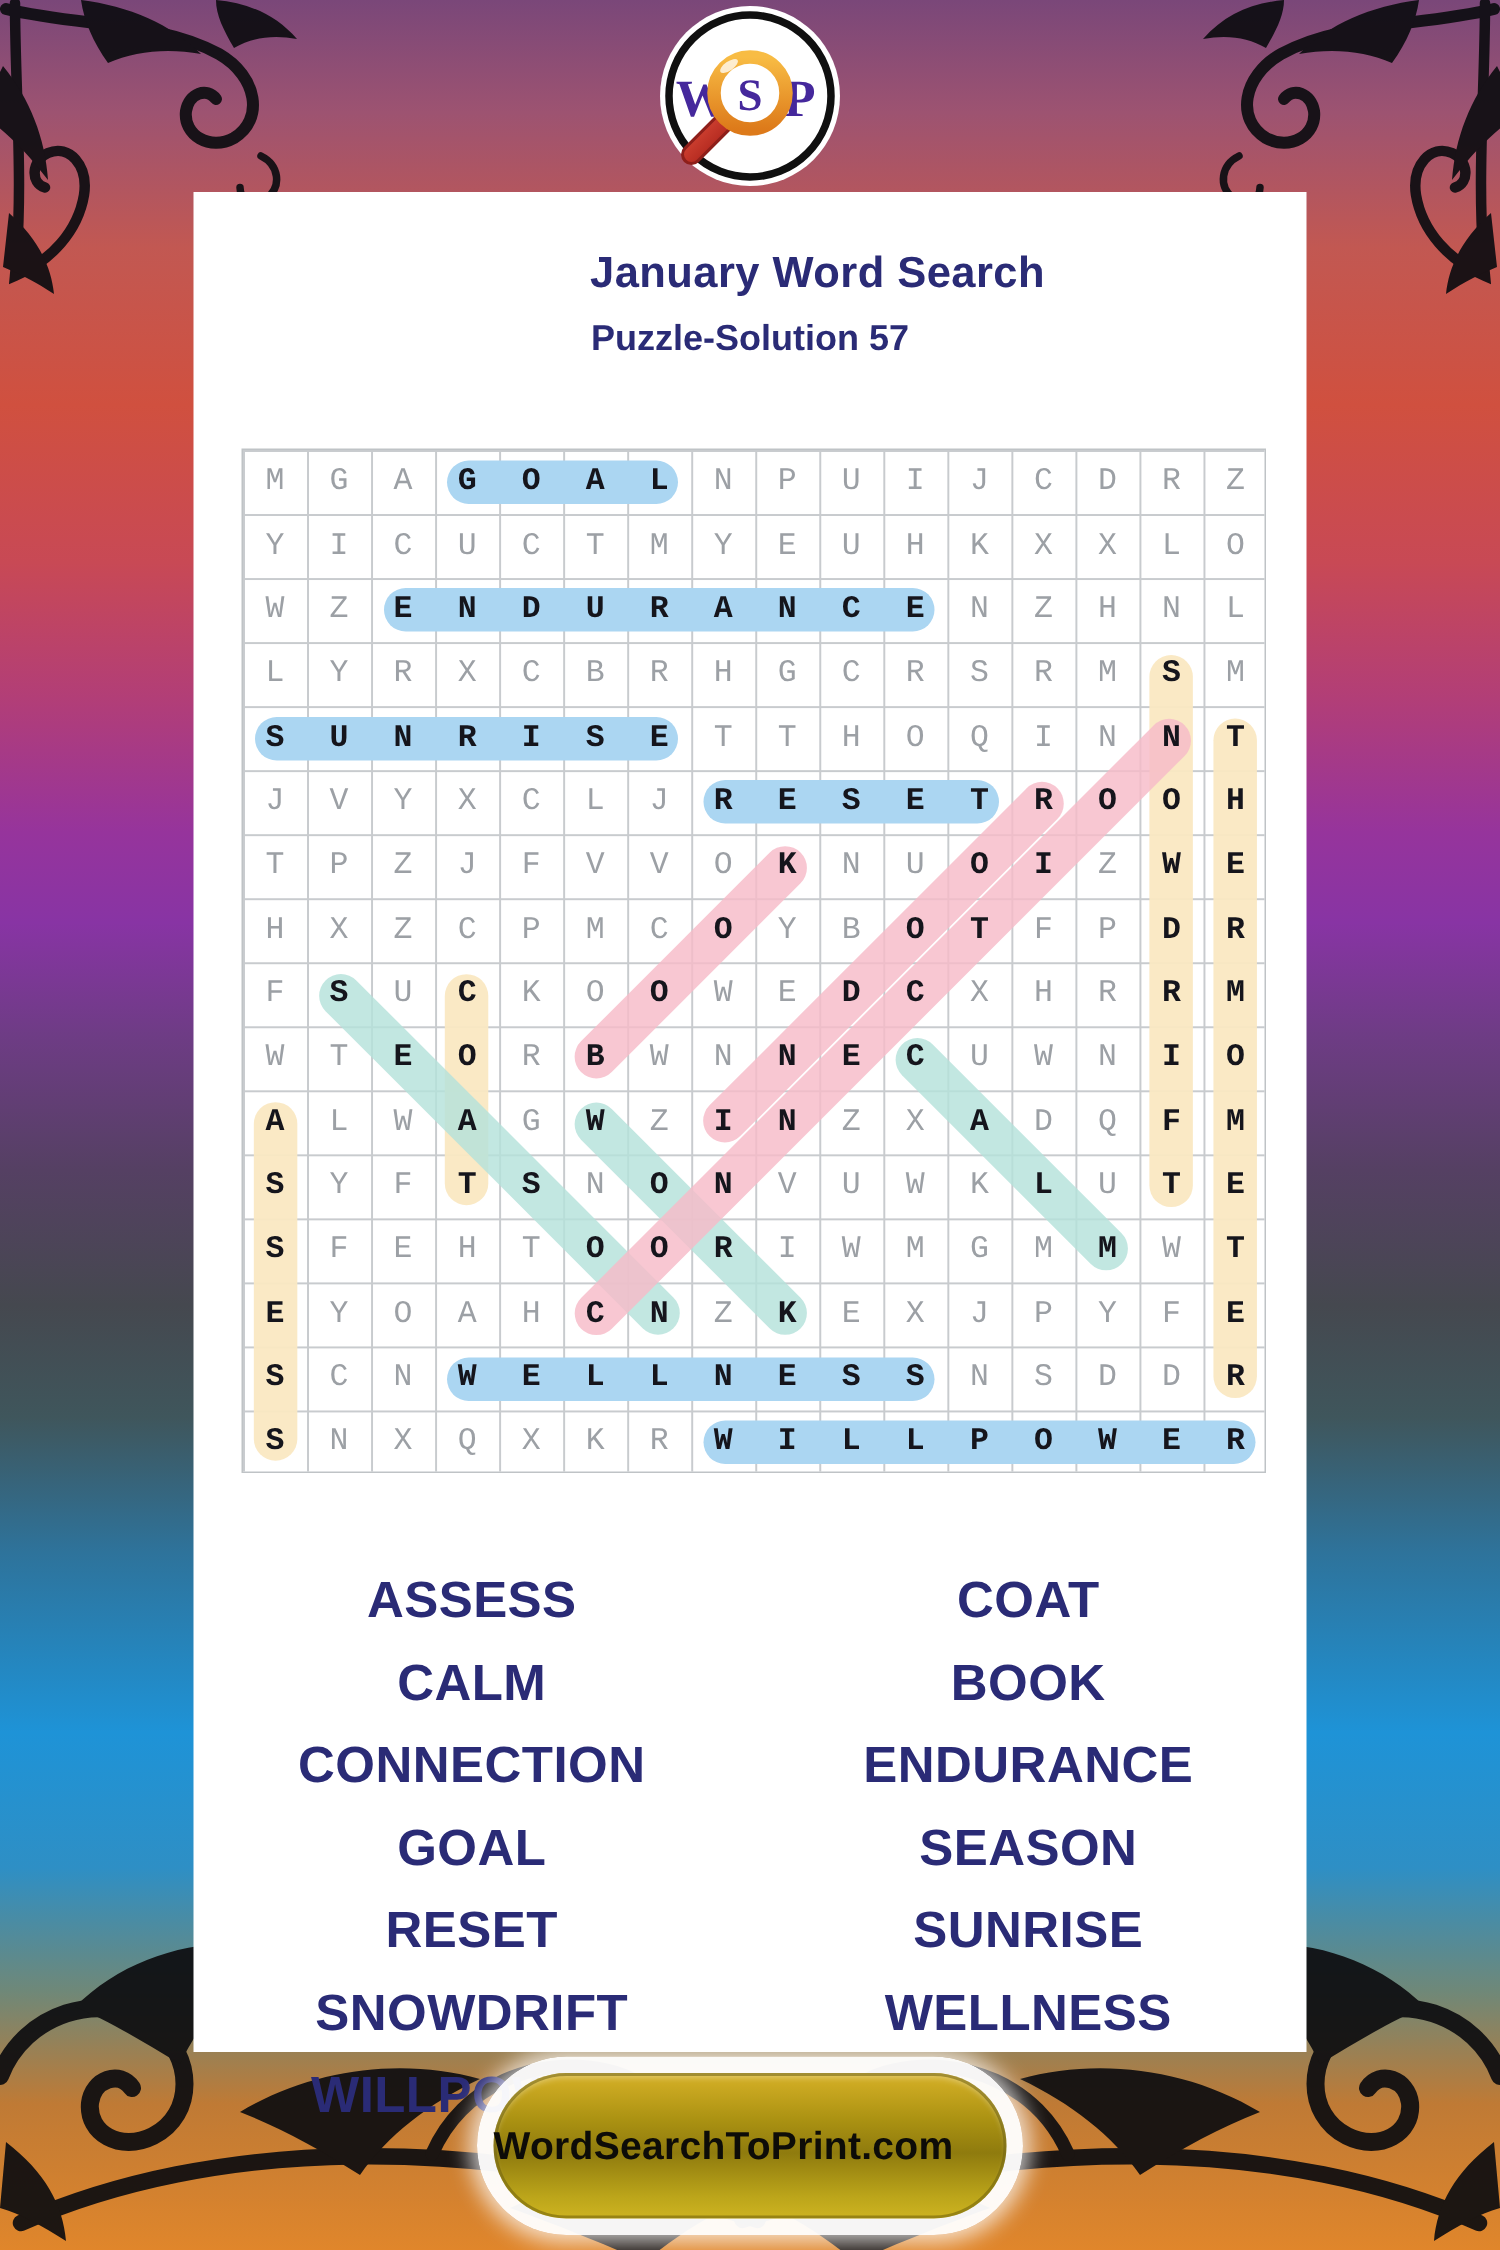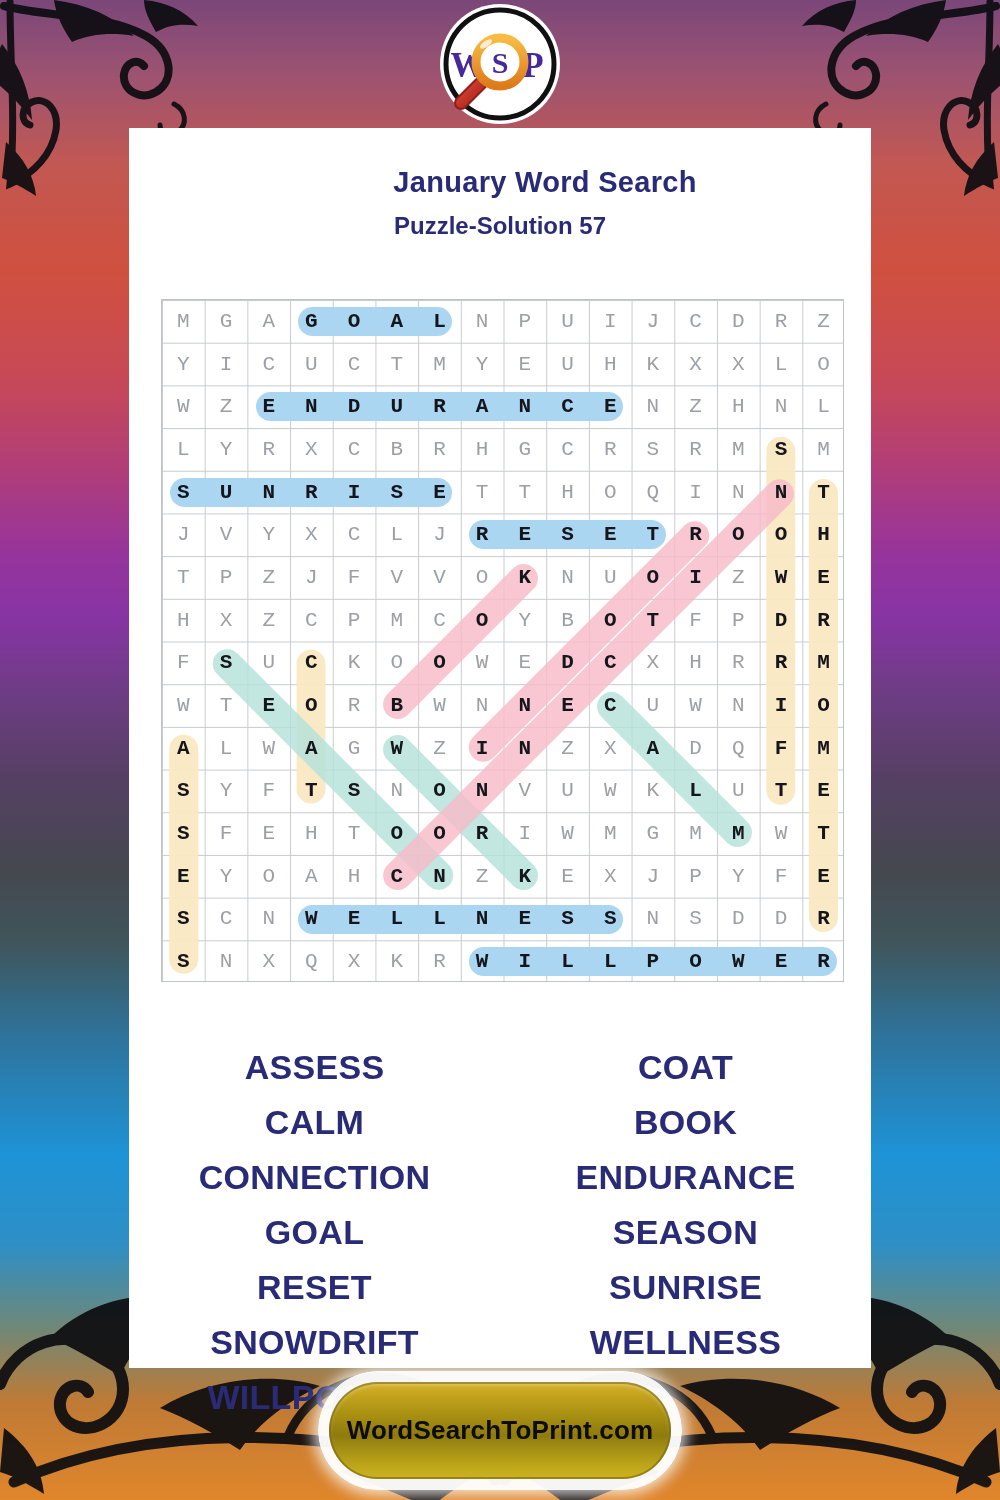--- a/index.html
+++ b/index.html
@@ -61,21 +61,21 @@
   }
   .btn-glow{
     position:absolute;left:318px;top:1371px;width:364px;height:119px;border-radius:60px;
     background:rgba(255,255,255,.96);
     box-shadow:0 0 14px 5px rgba(255,255,255,.75);
   }
   .btn{
     position:absolute;left:329px;top:1382px;width:342px;height:97px;border-radius:49px;
     background:linear-gradient(180deg,#D7B127 0%,#AB9212 32%,#8F7B0E 55%,#BCA51A 85%,#CDB321 100%);
     box-shadow:inset 0 0 0 2px rgba(110,95,10,.55), inset 0 3px 4px rgba(255,255,255,.35);
-    display:flex;align-items:center;justify-content:center;
+    display:flex;align-items:center;justify-content:flex-start;
   }
   .btn span{
     font-size:26px;font-weight:800;color:#0d0c08;letter-spacing:.2px;
   }
 </style>
 </head>
 <body>
 
 <div class="page">
 

